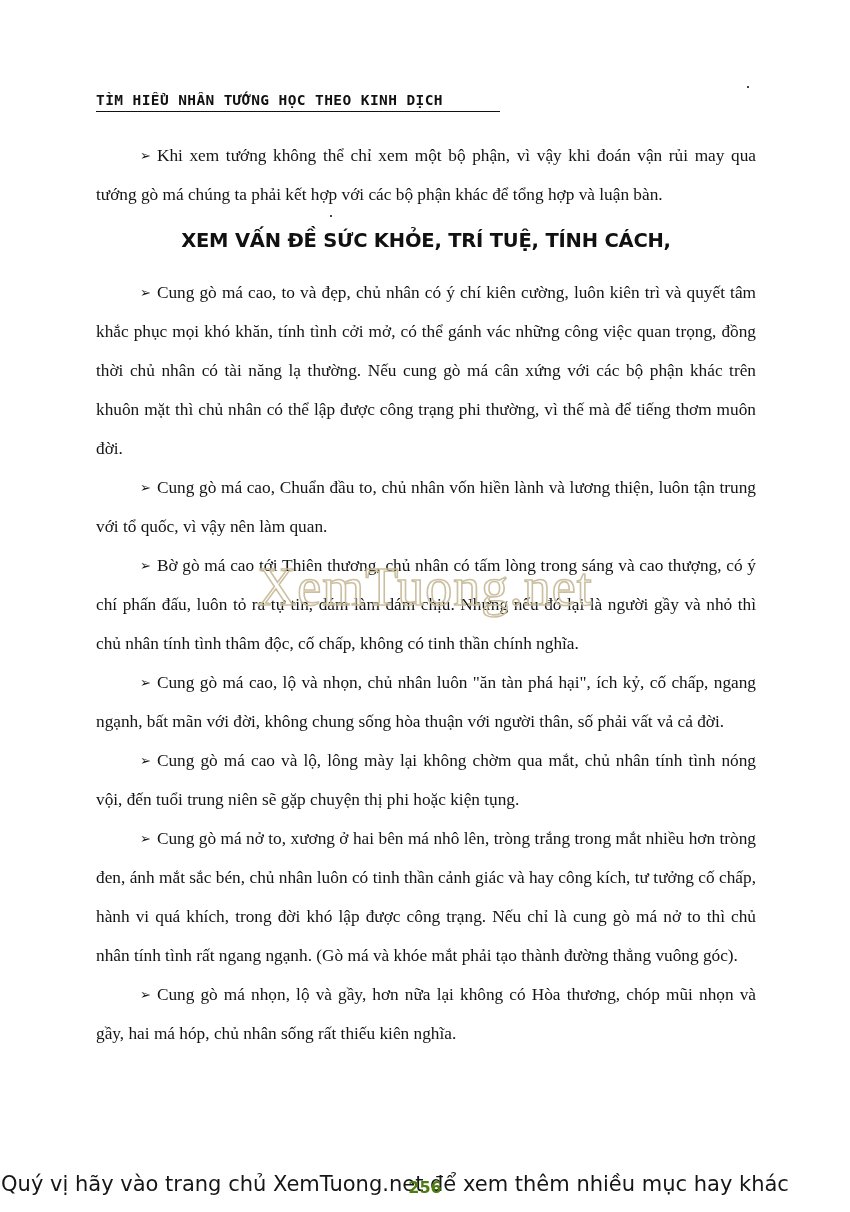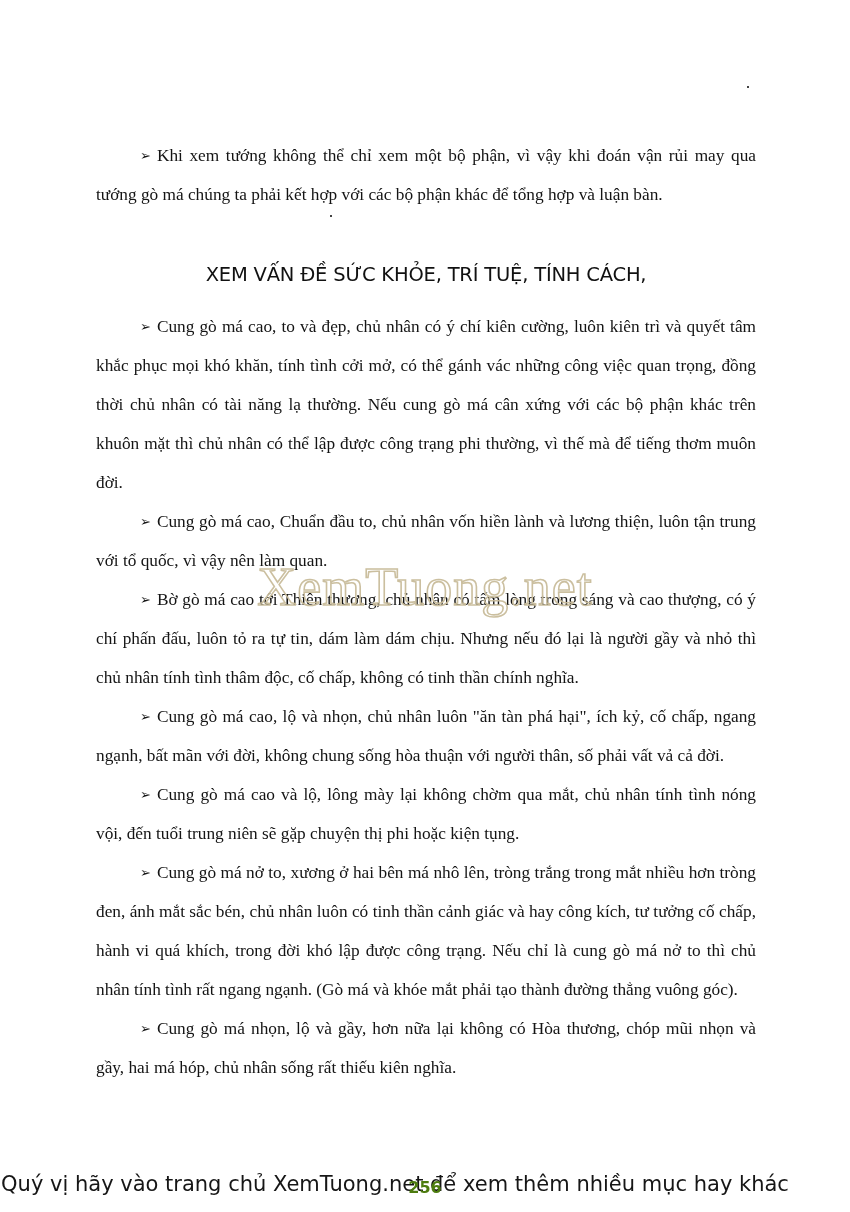--- a/index.html
+++ b/index.html
@@ -78,24 +78,24 @@
   p.para + p.para { }
   .bullet {
     font-family: "DejaVu Sans", sans-serif;
     font-size: 13px;
     padding-right: 6px;
     vertical-align: 1px;
   }
 
   
   .heading {
-    margin: 44px 0 16px 0;
+    margin: 10px 0 16px 0;
     text-align: center;
     font-family: "DejaVu Sans", sans-serif;
-    font-weight: normal;
+    font-weight: bold;
     font-size: 19.5px;
     line-height: 33px;
     letter-spacing: -0.2px;
     color: #111;
   }
   .heading .l2 { display: block; }
 
   
   .watermark {
     position: absolute;
@@ -136,20 +136,24 @@
     color: #4d7c0f;
   }
 </style>
 </head>
 <body>
 
 <div class="page">
 
   <div class="dot-top"></div>
 
+  <div class="runhead">
+    <div class="text">TÌM HIỂU NHÂN TƯỚNG HỌC THEO KINH DỊCH</div>
+    <div class="rule"></div>
+  </div>
 
   <div class="content">
 
     <p class="para"><span class="bullet">➢</span><span>Khi xem tướng không thể chỉ xem một bộ phận, vì vậy khi đoán vận rủi may qua tướng gò má chúng ta phải kết hợp với các bộ phận khác để tổng hợp và luận bàn.</span></p>
 
     <div class="heading">
       <span class="l1">XEM VẤN ĐỀ SỨC KHỎE, TRÍ TUỆ, TÍNH CÁCH,</span>
     </div>
 
     <p class="para"><span class="bullet">➢</span><span>Cung gò má cao, to và đẹp, chủ nhân có ý chí kiên cường, luôn kiên trì và quyết tâm khắc phục mọi khó khăn, tính tình cởi mở, có thể gánh vác những công việc quan trọng, đồng thời chủ nhân có tài năng lạ thường. Nếu cung gò má cân xứng với các bộ phận khác trên khuôn mặt thì chủ nhân có thể lập được công trạng phi thường, vì thế mà để tiếng thơm muôn đời.</span></p>

